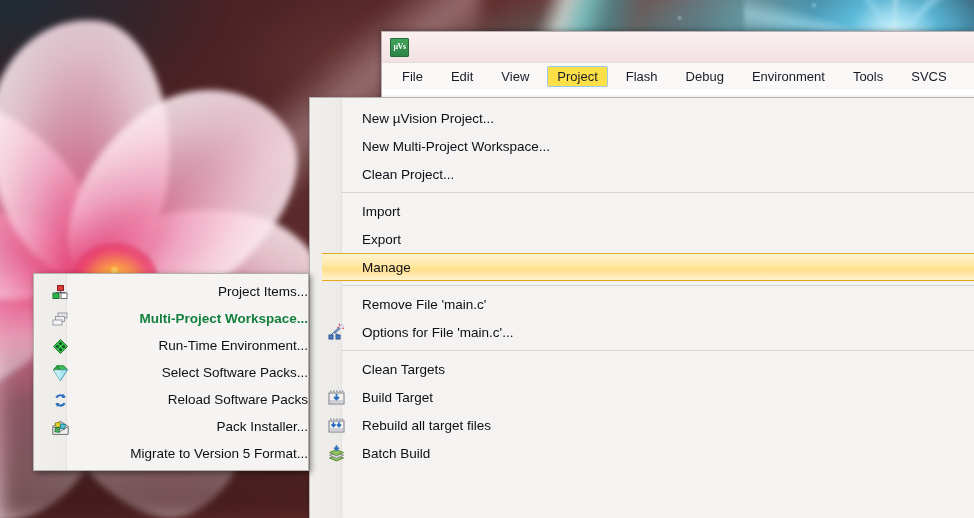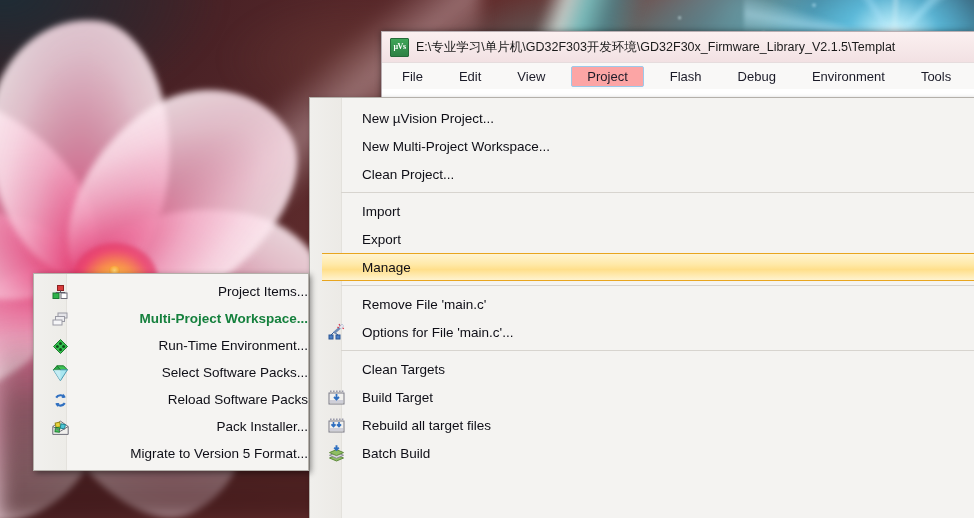--- a/index.html
+++ b/index.html
@@ -137,29 +137,29 @@
   .app-icon:after{
     content:"µVs";position:absolute;left:0;right:0;top:0;bottom:0;
     color:#fff;font-size:8px;line-height:15px;text-align:center;
     font-family:"Liberation Serif",serif;font-weight:bold;letter-spacing:-.5px;
   }
   #title-text{
     font-size:12.5px;color:#1a1a1a;white-space:nowrap;
     font-family:"Liberation Sans",sans-serif;
   }
   #menu-bar{
-    height:26px;display:flex;align-items:center;padding-left:10px;gap:16px;
+    height:26px;display:flex;align-items:center;padding-left:10px;gap:8px;
     background:#f9f8f7;border-bottom:1px solid #ded8d9;
   }
   .menu-top{
     font-size:13px;color:#1b1b28;padding:3px 10px;border-radius:2px;
     white-space:nowrap;
   }
   .menu-top.active{
-    background:#fca5a5;border:1px solid #9cc9ea;padding:2px 15px;
+    background:#fde047;border:1px solid #9cc9ea;padding:2px 9px;
   }
   #client-area{
     position:absolute;left:0;top:57px;right:0;bottom:0;
     background:#ffffff;
   }
 
   
   #project-menu{
     position:absolute;left:309px;top:97px;width:665px;height:421px;
     background:#f4f3f1;
@@ -245,21 +245,20 @@
     <div class="stamen" style="left:50%;top:50%;margin-left:12px;margin-top:8px;width:8px;height:7px;"></div>
   </div>
 
   <div class="wp-layer wp-shadowband"></div>
 </div>
 
 <div id="keil-window">
 
   <div id="title-bar">
     <div class="app-icon"></div>
-    <div id="title-text">E:\专业学习\单片机\GD32F303开发环境\GD32F30x_Firmware_Library_V2.1.5\Templat</div>
   </div>
 
   <div id="menu-bar">
     <div class="menu-top">File</div>
     <div class="menu-top">Edit</div>
     <div class="menu-top">View</div>
     <div class="menu-top active">Project</div>
     <div class="menu-top">Flash</div>
     <div class="menu-top">Debug</div>
     <div class="menu-top">Environment</div>

